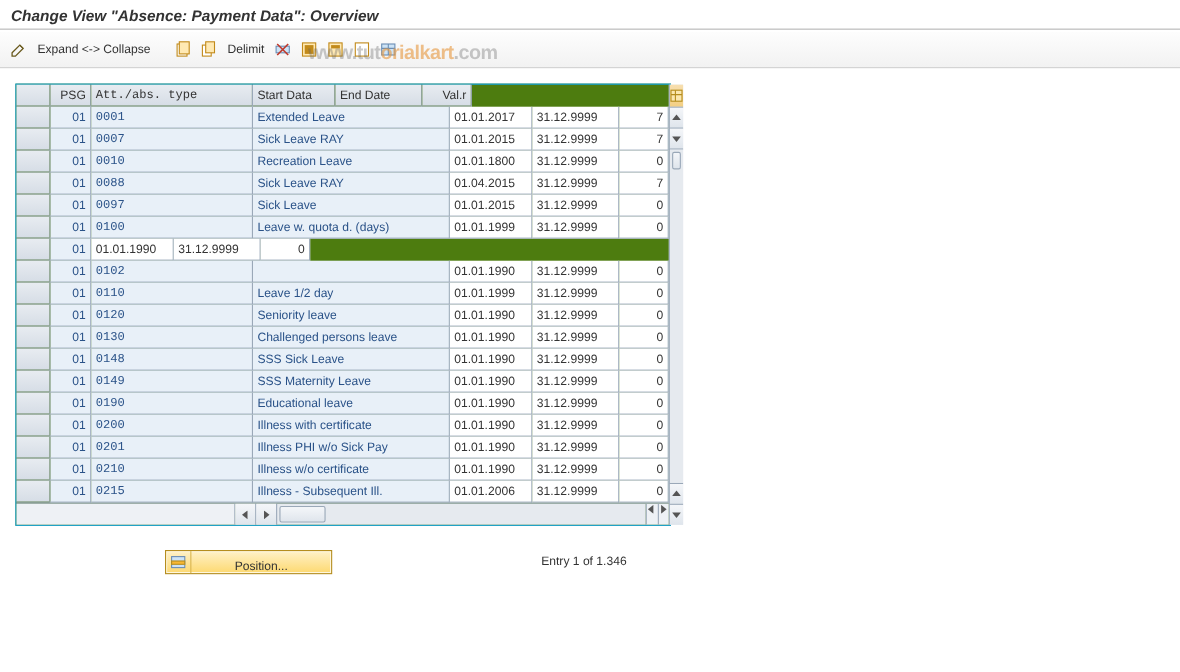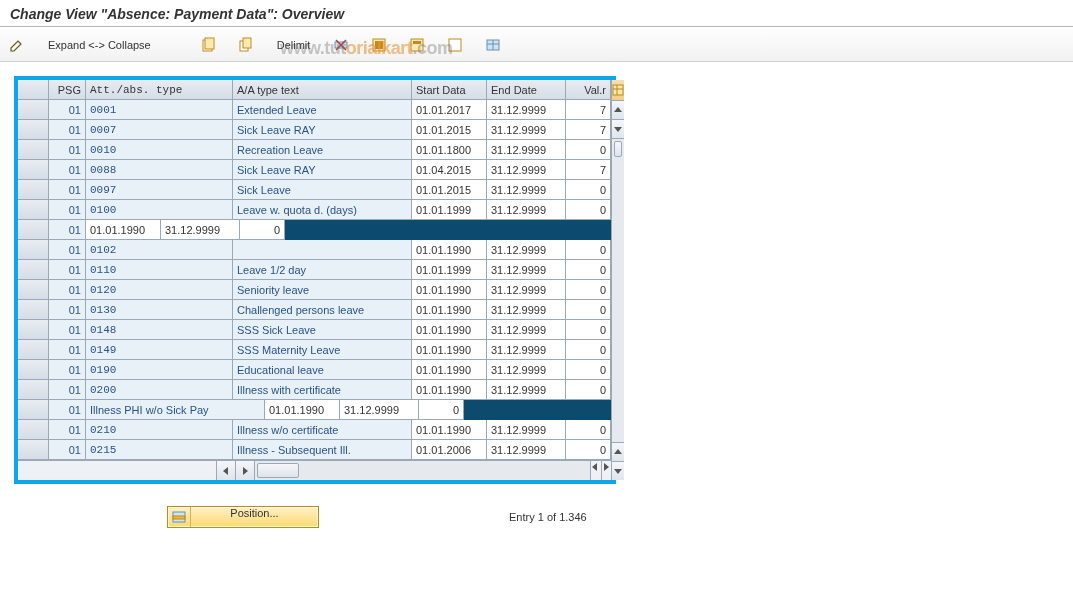--- a/index.html
+++ b/index.html
@@ -22,21 +22,21 @@
     color: #333;
   }
   .title-underline {
     height: 1px;
     background: #b5b5b5;
     margin: 0 0 2px;
   }
   .toolbar {
     display: flex;
     align-items: center;
-    gap: 20px;
+    gap: 6px;
     padding: 4px 8px;
     border-bottom: 1px solid #d0d0d0;
     background: linear-gradient(#fdfdfd, #f2f2f2);
     height: 24px;
   }
   .tbtn {
     display: inline-flex;
     align-items: center;
     justify-content: center;
     width: 18px;
@@ -59,22 +59,22 @@
     pointer-events: none;
     z-index: 5;
   }
   .watermark .w1 { color: rgba(100,100,100,0.35); }
   .watermark .w2 { color: rgba(230,150,60,0.6); }
   .watermark .w3 { color: rgba(100,100,100,0.35); }
 
   .grid-frame {
     margin: 14px 0 16px 14px;
     width: 594px;
-    border: 4px solid #0ea5e9;
-    background: #0c4a6e;
+    border: 1px solid #0ea5e9;
+    background: #4d7c0f;
     display: flex;
   }
   .grid-main { flex: 1; }
   .grid-header, .grid-row {
     display: flex;
     height: 20px;
     align-items: stretch;
   }
   .grid-header > div, .grid-row > div {
     border-right: 1px solid #9aa8b8;
@@ -162,28 +162,27 @@
   .footer-row {
     position: relative;
     margin-top: 22px;
     margin-left: 150px;
     display:flex;
     align-items:center;
     gap: 190px;
   }
   .position-btn {
     display:flex;
-    align-items:flex-start;
+    align-items:flex-end;
     background: linear-gradient(#fff1c8, #fdd971);
     border: 1px solid #b58d1e;
     height: 20px;
     width: 150px;
     cursor:pointer;
     box-shadow: inset 0 0 0 1px #fff7dd;
-    margin-left: 17px;
   }
   .position-btn .icon {
     width: 22px;
     display:flex;
     align-items:center;
     justify-content:center;
     border-right:1px solid #d9b54f;
     height:100%;
   }
   .position-btn .label {
@@ -257,21 +256,20 @@
 <div class="watermark">
   <span class="w1">www.tut</span><span class="w2">orialkart</span><span class="w3">.com</span>
 </div>
 
 <div class="grid-frame">
   <div class="grid-main">
     <div class="grid-header">
       <div class="c-sel"></div>
       <div class="c-psg">PSG</div>
       <div class="c-att">Att./abs. type</div>
-      <div class="c-txt">A/A type text</div>
       <div class="c-sd">Start Data</div>
       <div class="c-ed">End Date</div>
       <div class="c-val">Val.r</div>
     </div>
     <div id="grid-body">
         <div class="grid-row">
           <div class="c-sel row-sel"></div>
           <div class="c-psg cell-ro">01</div>
           <div class="c-att cell-ro">0001</div>
           <div class="c-txt cell-ro">Extended Leave</div>
@@ -399,20 +397,21 @@
           <div class="c-psg cell-ro">01</div>
           <div class="c-att cell-ro">0200</div>
           <div class="c-txt cell-ro">Illness with certificate</div>
           <div class="c-sd  cell-ed">01.01.1990</div>
           <div class="c-ed  cell-ed">31.12.9999</div>
           <div class="c-val cell-ed">0</div>
         </div>
         <div class="grid-row">
           <div class="c-sel row-sel"></div>
           <div class="c-psg cell-ro">01</div>
+          <div class="c-att cell-ro">0201</div>
           <div class="c-txt cell-ro">Illness PHI w/o Sick Pay</div>
           <div class="c-sd  cell-ed">01.01.1990</div>
           <div class="c-ed  cell-ed">31.12.9999</div>
           <div class="c-val cell-ed">0</div>
         </div>
         <div class="grid-row">
           <div class="c-sel row-sel"></div>
           <div class="c-psg cell-ro">01</div>
           <div class="c-att cell-ro">0210</div>
           <div class="c-txt cell-ro">Illness w/o certificate</div>

